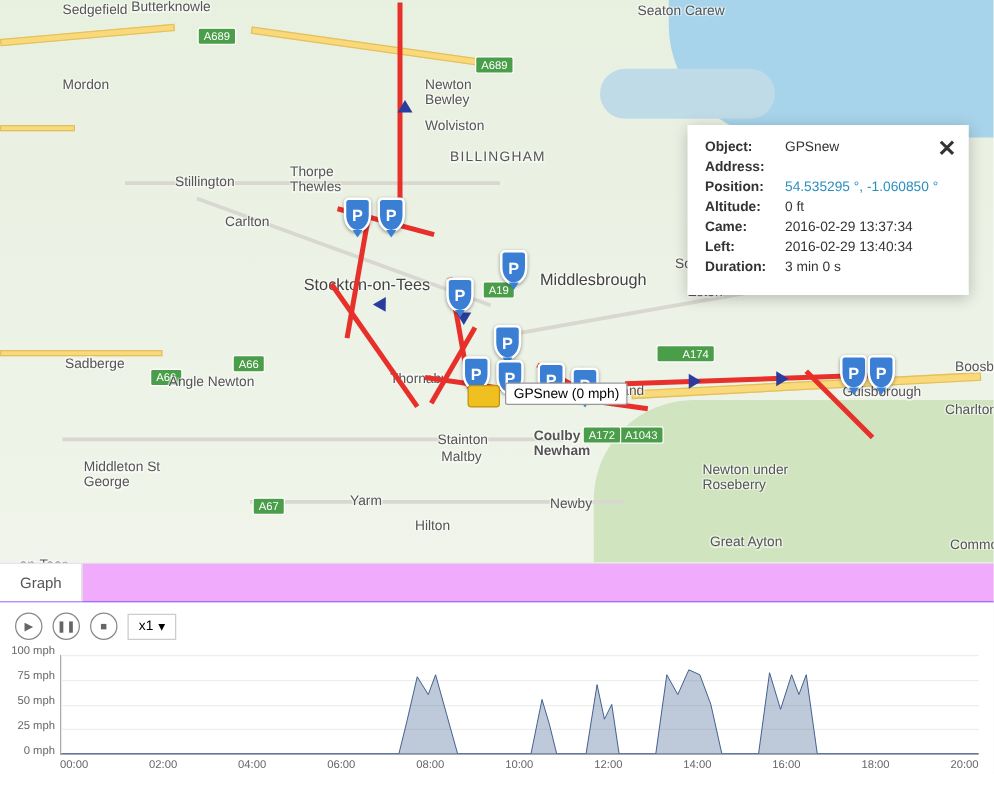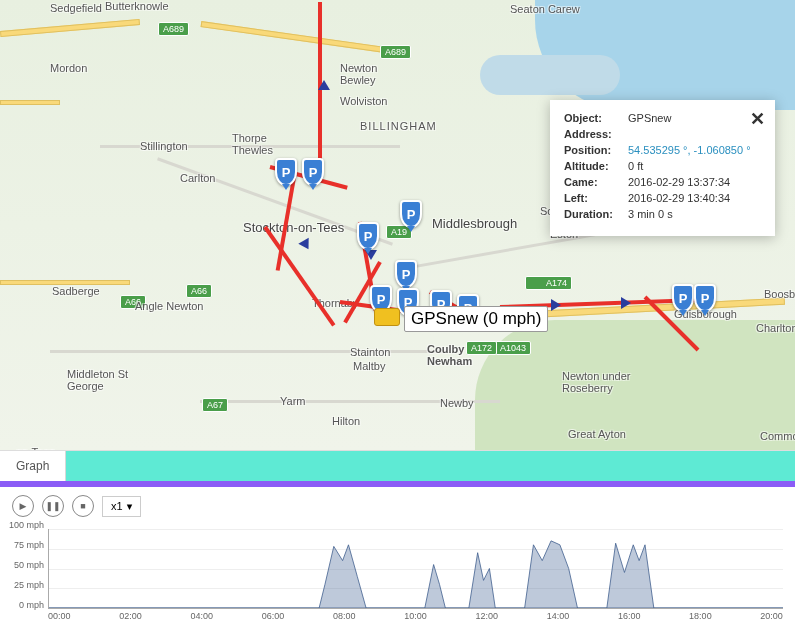--- a/index.html
+++ b/index.html
@@ -54,40 +54,40 @@
 .a6 { top: 298px; left: 620px; transform: rotate(90deg); }
 .a7 { top: 250px; left: 365px; transform: rotate(180deg); }
 .a8 { top: 295px; left: 465px; transform: rotate(90deg); }
 
 
 .pmark { position: absolute; width: 22px; height: 28px; background: #3a7fd4; border: 2px solid #fff; border-radius: 4px 4px 50% 50%; display: flex; align-items: center; justify-content: center; color: #fff; font-weight: bold; font-size: 13px; box-shadow: 0 1px 3px rgba(0,0,0,0.4); cursor: pointer; }
 .pmark::after { content: ''; position: absolute; bottom: -6px; left: 50%; margin-left: -4px; width: 0; height: 0; border-left: 4px solid transparent; border-right: 4px solid transparent; border-top: 6px solid #3a7fd4; }
 
 
 .vehicle { position: absolute; top: 308px; left: 374px; width: 26px; height: 18px; background: #f0c020; border: 1px solid #c09010; border-radius: 3px; }
-.vehicle-label { position: absolute; top: 306px; left: 404px; background: #fff; border: 1px solid #999; padding: 2px 6px; font-size: 17px; border-radius: 2px; white-space: nowrap; }
+.vehicle-label { position: absolute; top: 306px; left: 404px; background: #fff; border: 1px solid #999; padding: 2px 6px; font-size: 11px; border-radius: 2px; white-space: nowrap; }
 
 
 .townlbl { position: absolute; font-size: 11px; color: #555; white-space: nowrap; text-shadow: -1px -1px 0 rgba(255, 255, 255, 0.5), 1px -1px 0 rgba(255, 255, 255, 0.5), -1px 1px 0 rgba(255, 255, 255, 0.5), 1px 1px 0 rgba(255, 255, 255, 0.5); }
 .citylbl { font-size: 13px; color: #444; }
 
 
 .shield { position: absolute; background: #4a9e4a; color: #fff; font-size: 9px; padding: 1px 4px; border-radius: 2px; border: 1px solid #fff; }
 
 
 .popup { position: absolute; top: 100px; right: 20px; width: 225px; background: #fff; padding: 12px 14px; box-shadow: 0 2px 12px rgba(0,0,0,0.25); font-size: 11px; color: #333; }
 .popup .close { position: absolute; top: 8px; right: 10px; font-size: 18px; font-weight: bold; cursor: pointer; color: #333; }
 .popup .row { display: flex; margin-bottom: 4px; }
 .popup .lbl { font-weight: bold; width: 64px; flex-shrink: 0; }
 .popup .val { flex: 1; }
 .popup .link { color: #2a8fbf; cursor: pointer; }
 
 
 .bottom { width: 795px; background: #f5f5f5; border-top: 1px solid #ddd; }
-.tabs { display: flex; background: #5eead4; border-bottom: 6px solid #8b5cf6; }
+.tabs { display: flex; background: #f0abfc; border-bottom: 1px solid #8b5cf6; }
 .tab { padding: 8px 16px; font-size: 12px; color: #555; cursor: pointer; border-right: 1px solid #d8d8d8; }
 .tab.active { background: #fff; }
 .controls { display: flex; align-items: center; gap: 8px; padding: 8px 12px; background: #fff; }
 .select { border: 1px solid #ccc; padding: 3px 20px 3px 8px; font-size: 11px; background: #fafafa; position: relative; display: flex; align-items: center; cursor: pointer; width: 125px; justify-content: space-between; }
 .select::after { content: '▾'; font-size: 9px; color: #888; }
 .cbtn { width: 22px; height: 22px; border: 1.5px solid #888; border-radius: 50%; display: flex; align-items: center; justify-content: center; cursor: pointer; font-size: 9px; color: #666; }
 .mul { border: 1px solid #ccc; padding: 3px 8px; font-size: 11px; display: flex; gap: 4px; cursor: pointer; }
 
 
 .chart { position: relative; height: 100px; padding: 4px 12px 0 48px; background: #fff; }

